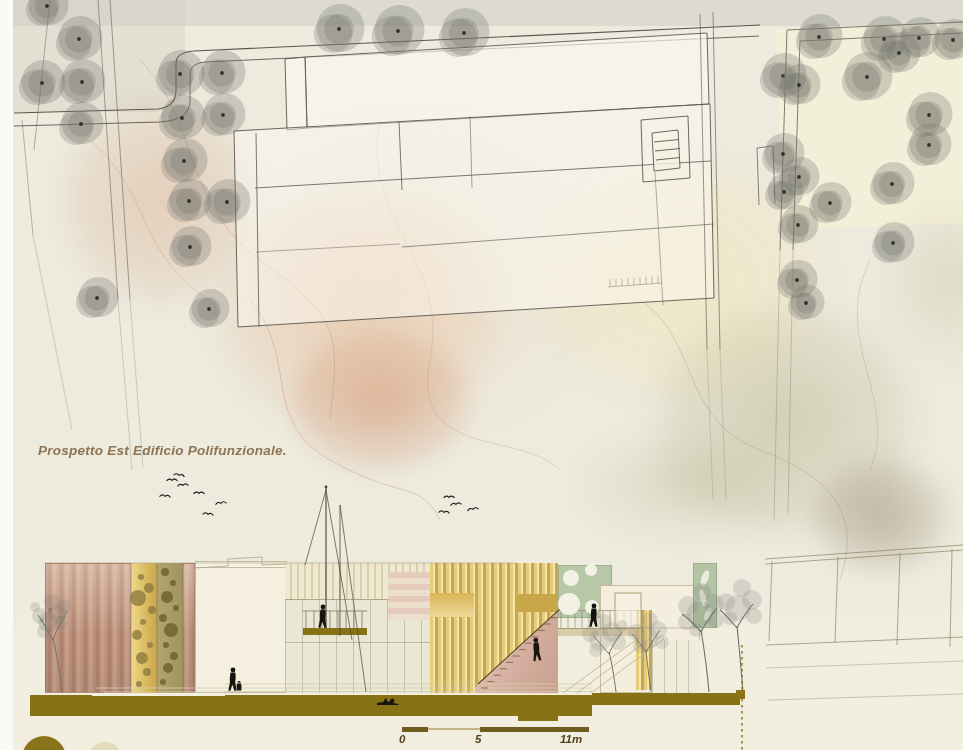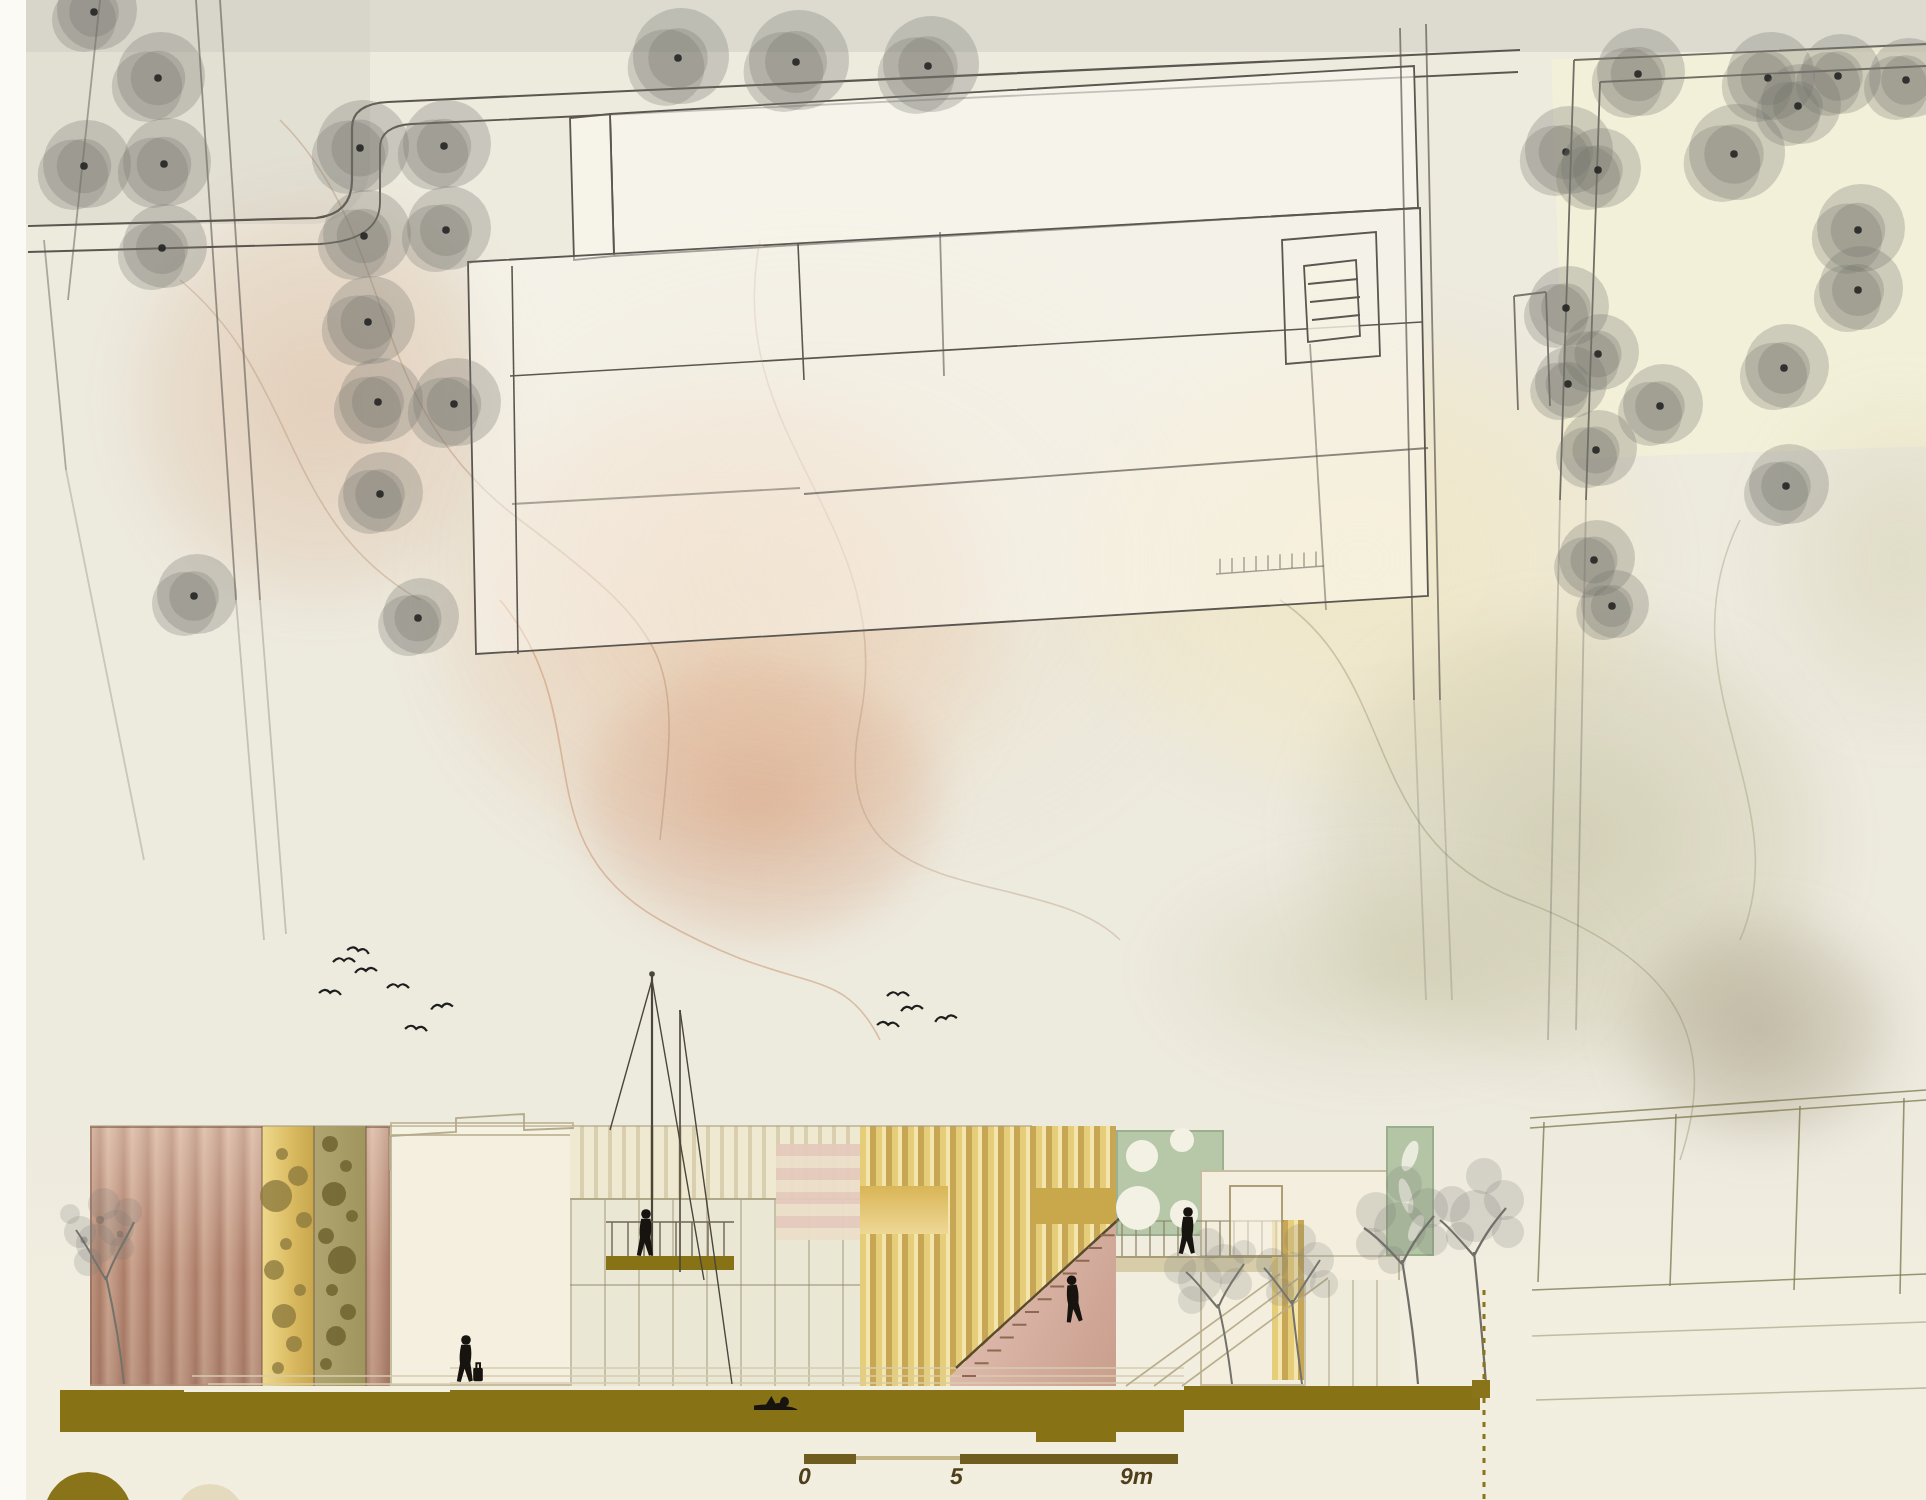--- a/index.html
+++ b/index.html
@@ -505,29 +505,30 @@
         <g transform="translate(594,627)" fill="#17140f">
           <circle cx="0" cy="-21" r="2.4"></circle>
           <path d="M-2.4,-18.6 C-3.2,-15 -3.4,-12 -3,-9.2 L-4.6,-0.4 L-2.6,0 L-0.7,-6.6 L1.5,-0.1 L3.4,-0.6 L2.2,-9.4 C2.9,-13 2.8,-16 2.2,-18.6 Z"></path>
         </g>
         <g transform="translate(388,705)" fill="#17140f">
           <path d="M-11,0 L-11,-2.2 L-5,-2.8 L-2.3,-7 L-0.3,-3.2 L2,-3.6 C2.2,-6.8 5,-7.6 6.2,-5.2 C6.9,-3.6 6.1,-2.3 4.9,-1.9 C7.2,-1.7 9.2,-1.2 10.6,-0.4 L10.6,0 Z"></path>
         </g>
       </g>
   </svg>
 
+  <div class="title-label">Prospetto Est Edificio Polifunzionale.</div>
 
   <div>
     <div class="abs" style="left:402px;top:727px;width:188px;height:6px;">
       <div class="sb-seg" style="left:0;width:26px;"></div>
       <div class="sb-line" style="left:26px;width:52px;"></div>
       <div class="sb-seg" style="left:78px;width:109px;"></div>
     </div>
     <span class="sb-label" style="left:399px;">0</span>
     <span class="sb-label" style="left:475px;">5</span>
-    <span class="sb-label" style="left:560px;">9m</span>
+    <span class="sb-label" style="left:560px;">11m</span>
   </div>
 
   <div class="logo-circle" style="left:22px;top:736px;width:44px;height:44px;background:#8a7419;"></div>
   <div class="logo-circle" style="left:88px;top:742px;width:34px;height:34px;background:rgba(217,203,160,.55);"></div>
 
   <div class="zone" style="left:0;top:0;width:13px;height:750px;background:#fbfaf5;"></div>
 </div>
 
 </body></html>

